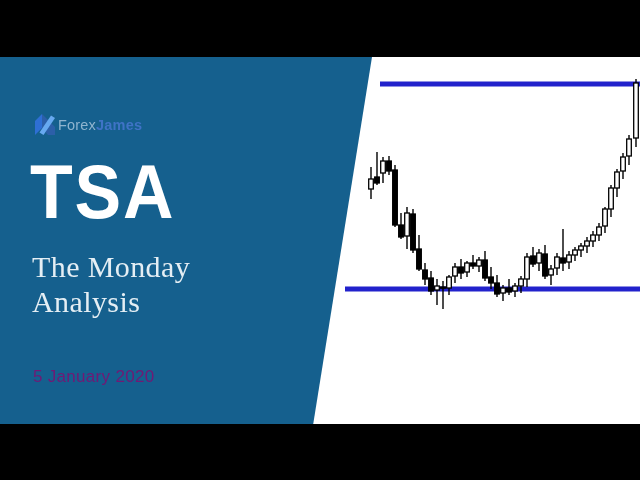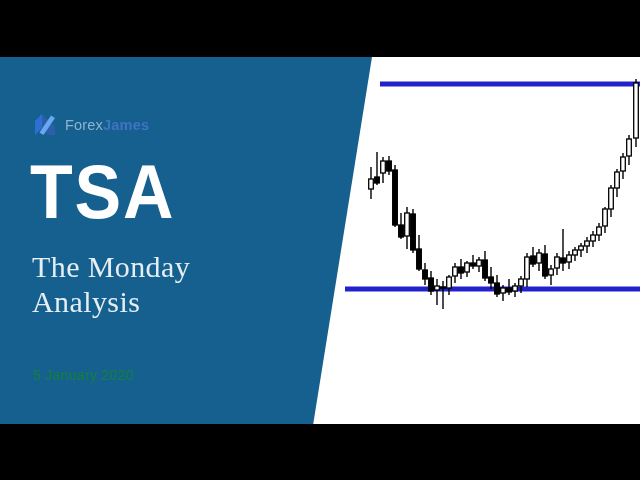--- a/index.html
+++ b/index.html
@@ -57,21 +57,20 @@
     z-index: 20;
   }
 
   
   #logo-lockup {
     position: absolute;
     left: 32px;
     top: 55px;
     display: flex;
     align-items: center;
-    gap: 7px;
   }
   #logo-mark {
     width: 26px;
     height: 26px;
     flex: 0 0 26px;
     position: relative;
   }
   #logo-wordmark {
     font-size: 14.5px;
     letter-spacing: 0.2px;
@@ -109,22 +108,22 @@
     line-height: 1.18;
     letter-spacing: 0.4px;
     white-space: pre-line;
   }
 
   
   #issue-date {
     position: absolute;
     left: 33px;
     top: 310px;
-    color: #15803d;
-    font-size: 14px;
+    color: #701a75;
+    font-size: 17px;
     letter-spacing: 0.3px;
     white-space: nowrap;
   }
 
   
   #chart-area {
     position: absolute;
     left: 0;
     top: 0;
     width: 640px;

